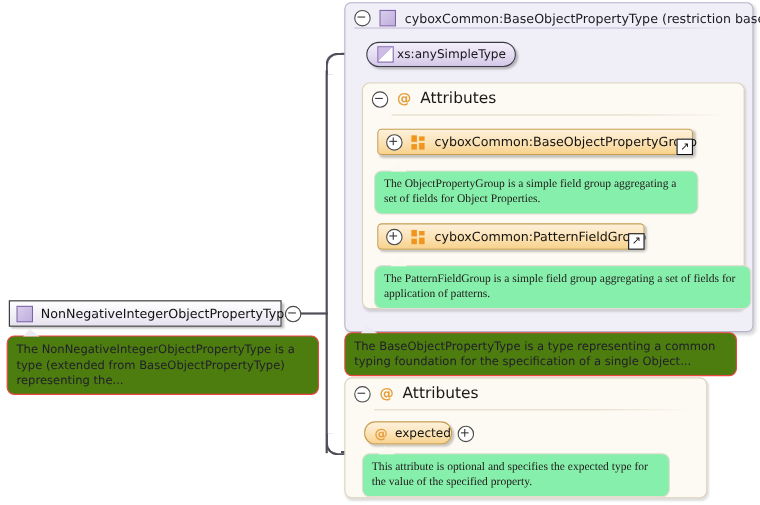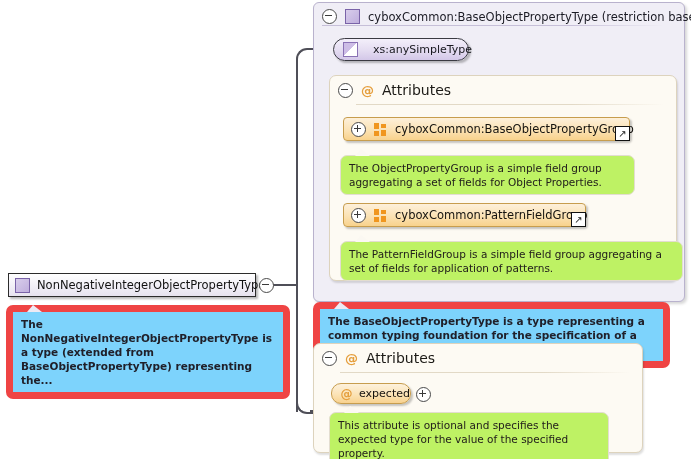--- a/index.html
+++ b/index.html
@@ -86,32 +86,32 @@
     content: "";
     position: absolute;
     top: -7px;
     left: 14px;
     width: 0; height: 0;
     border-left: 6px solid transparent;
     border-right: 9px solid transparent;
     border-bottom: 7px solid;
   }
   .bubble.purple {
-    background: #7dd3fc;
-    border: 7px solid #ef4444;
+    background: #4d7c0f;
+    border: 1px solid #ef4444;
     color: #20202a;
-    font-weight: bold;
   }
   .bubble.purple::before {
     border-bottom-color: #edeaf4;
   }
   .bubble.cream {
-    background: #bef264;
+    background: #86efac;
     border: 1px solid #e3ddd0;
     color: #23201c;
+    font-family: Liberation Serif, serif;
   }
   .bubble.cream::before {
     border-bottom-color: #fbf8f2;
   }
 
   #left-desc-bubble {
     left: 6px; top: 305px;
     width: 284px;
   }
 
@@ -169,21 +169,21 @@
   #anysimpletype-node {
     left: 333px; top: 38px;
     width: 136px; height: 23px;
     box-sizing: border-box;
     border-radius: 12px;
     border: 1px solid #3a3a42;
     background: linear-gradient(to bottom, #f3effa 0%, #e4dcf1 55%, #d3c7e8 100%);
     display: flex;
     align-items: center;
     padding: 0 9px;
-    gap: 15px;
+    gap: 3px;
     box-shadow: 2px 2px 2px rgba(0,0,0,0.25);
   }
   .simpletype-icon {
     width: 13px; height: 13px;
     border: 1px solid #8a72b5;
     background:
       linear-gradient(to bottom right, #cdbde6 0%, #cdbde6 49%, #ffffff 50%, #ffffff 100%);
     flex: 0 0 auto;
   }
   #anysimpletype-label {

